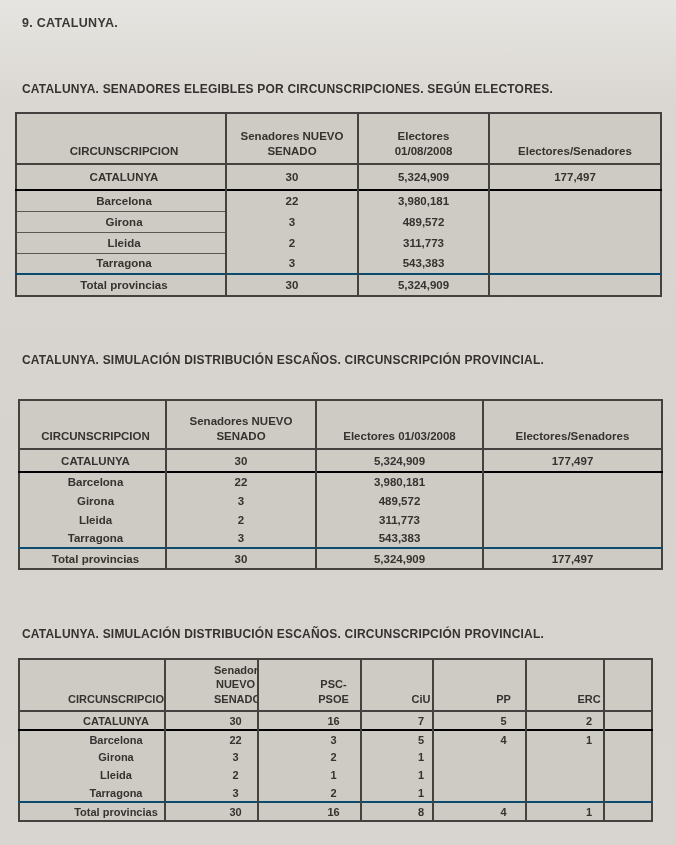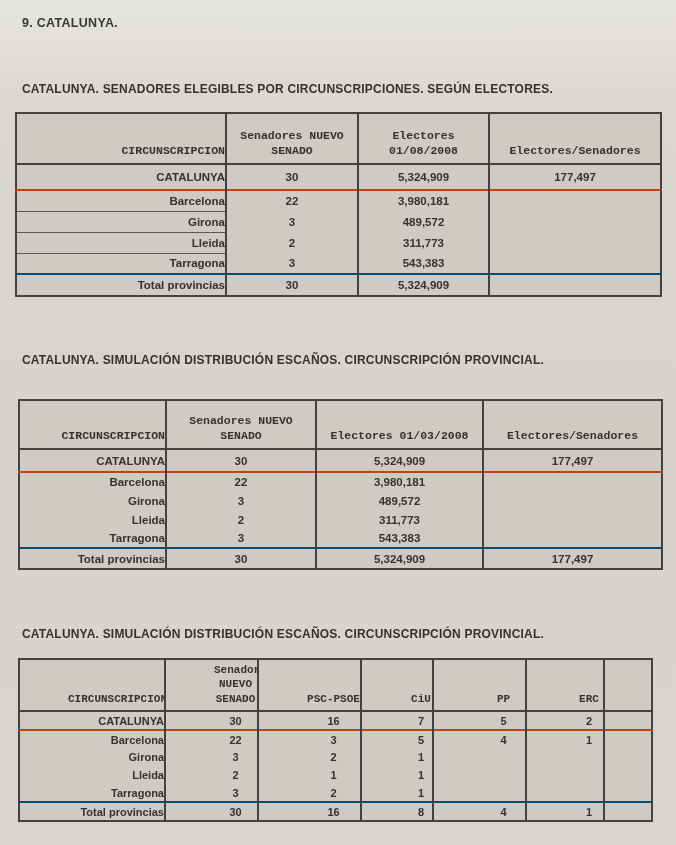--- a/index.html
+++ b/index.html
@@ -45,24 +45,23 @@
     overflow:hidden;
   }
   #t3 th,#t3 td{font-size:11px;padding-left:48px;}
   th+th,td+td{border-left:2px solid #44423f;}
   thead tr{border-bottom:2px solid #44423f;}
   th{
     vertical-align:bottom;
     padding-bottom:4px;
     white-space:pre-line;
     line-height:1.3;
-    font-family:Liberation Mono, monospace;
-  }
-  .name{text-align:right;padding-left:6px;}
-  tr.r-cat{border-bottom:2px solid #c2410c;margin-left:22px;}
+  }
+  .name{text-align:center;padding-left:6px;}
+  tr.r-cat{border-bottom:2px solid #000000;margin-left:22px;}
   tr.r-tot{border-top:2px solid #0c4a6e;}
   #t1 tr.sep td:first-child{border-bottom:1px solid #5b5854;}
 
   #t1 thead tr{height:51px;}
   #t1 tr.r-cat{height:26px;}
   #t1 tr.r-prov{height:21px;}
   #t1 tr.r-tot{height:22px;}
 
   #t2 thead tr{height:49px;}
   #t2 tr.r-cat{height:23px;}

